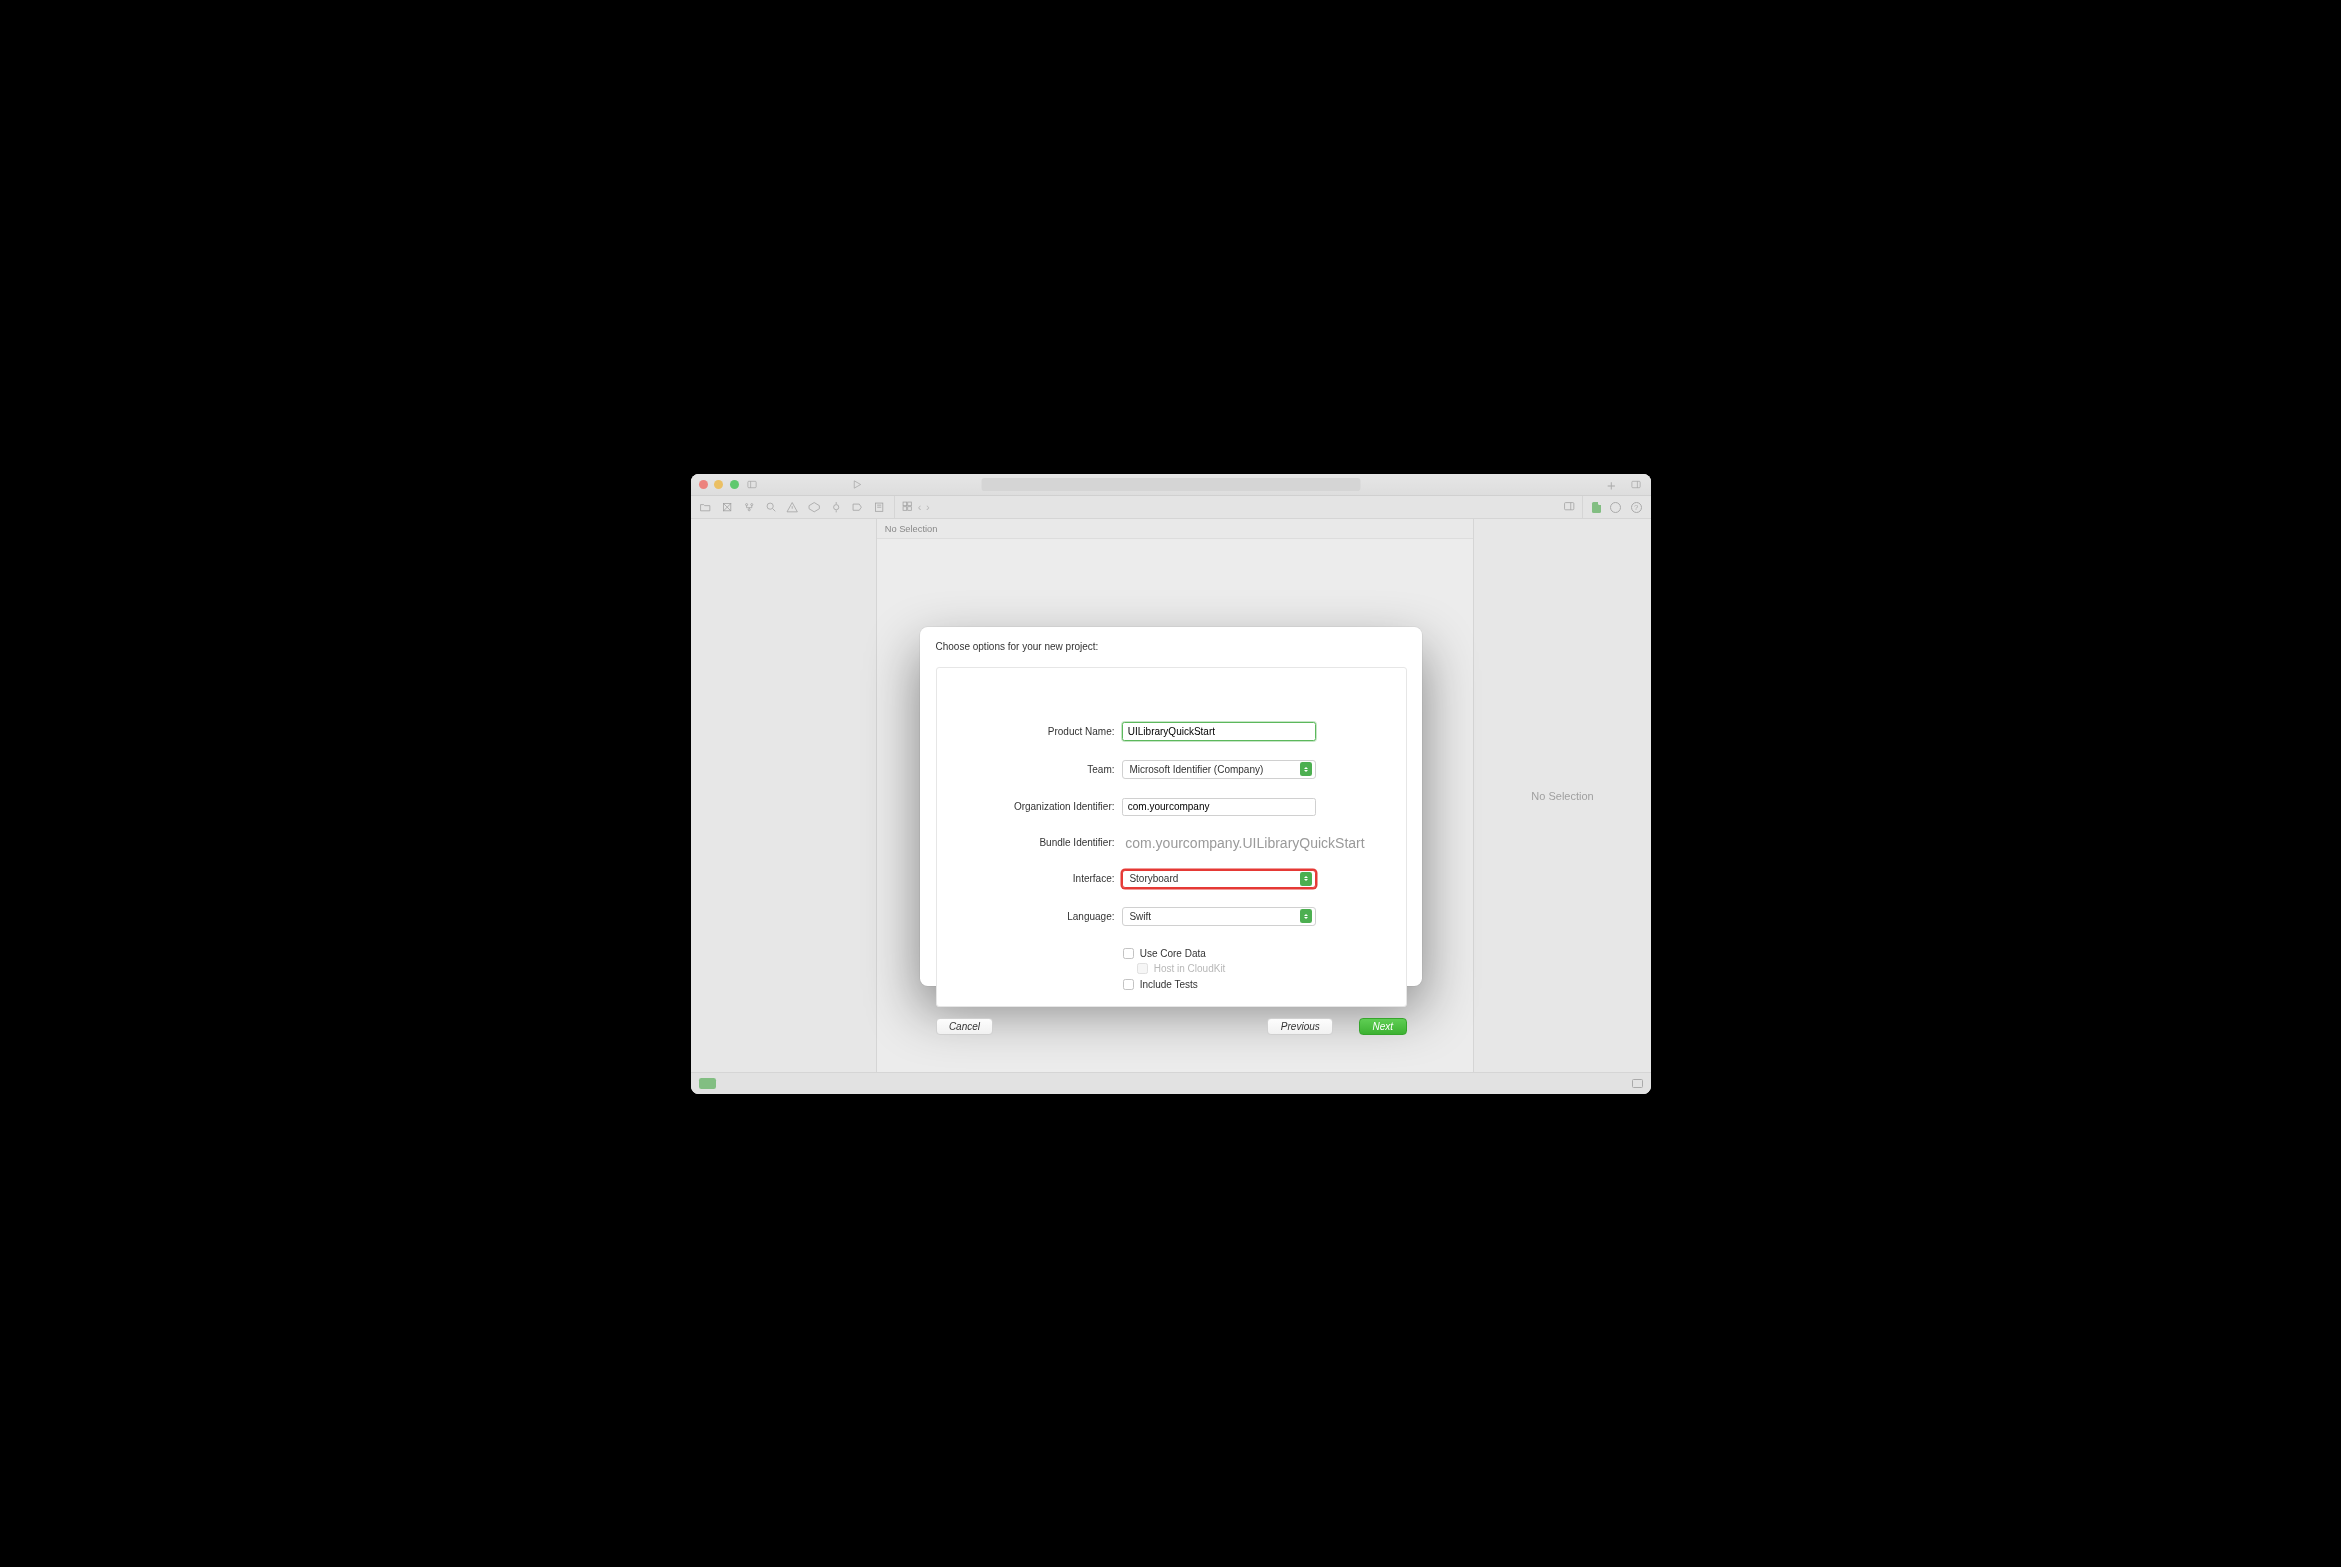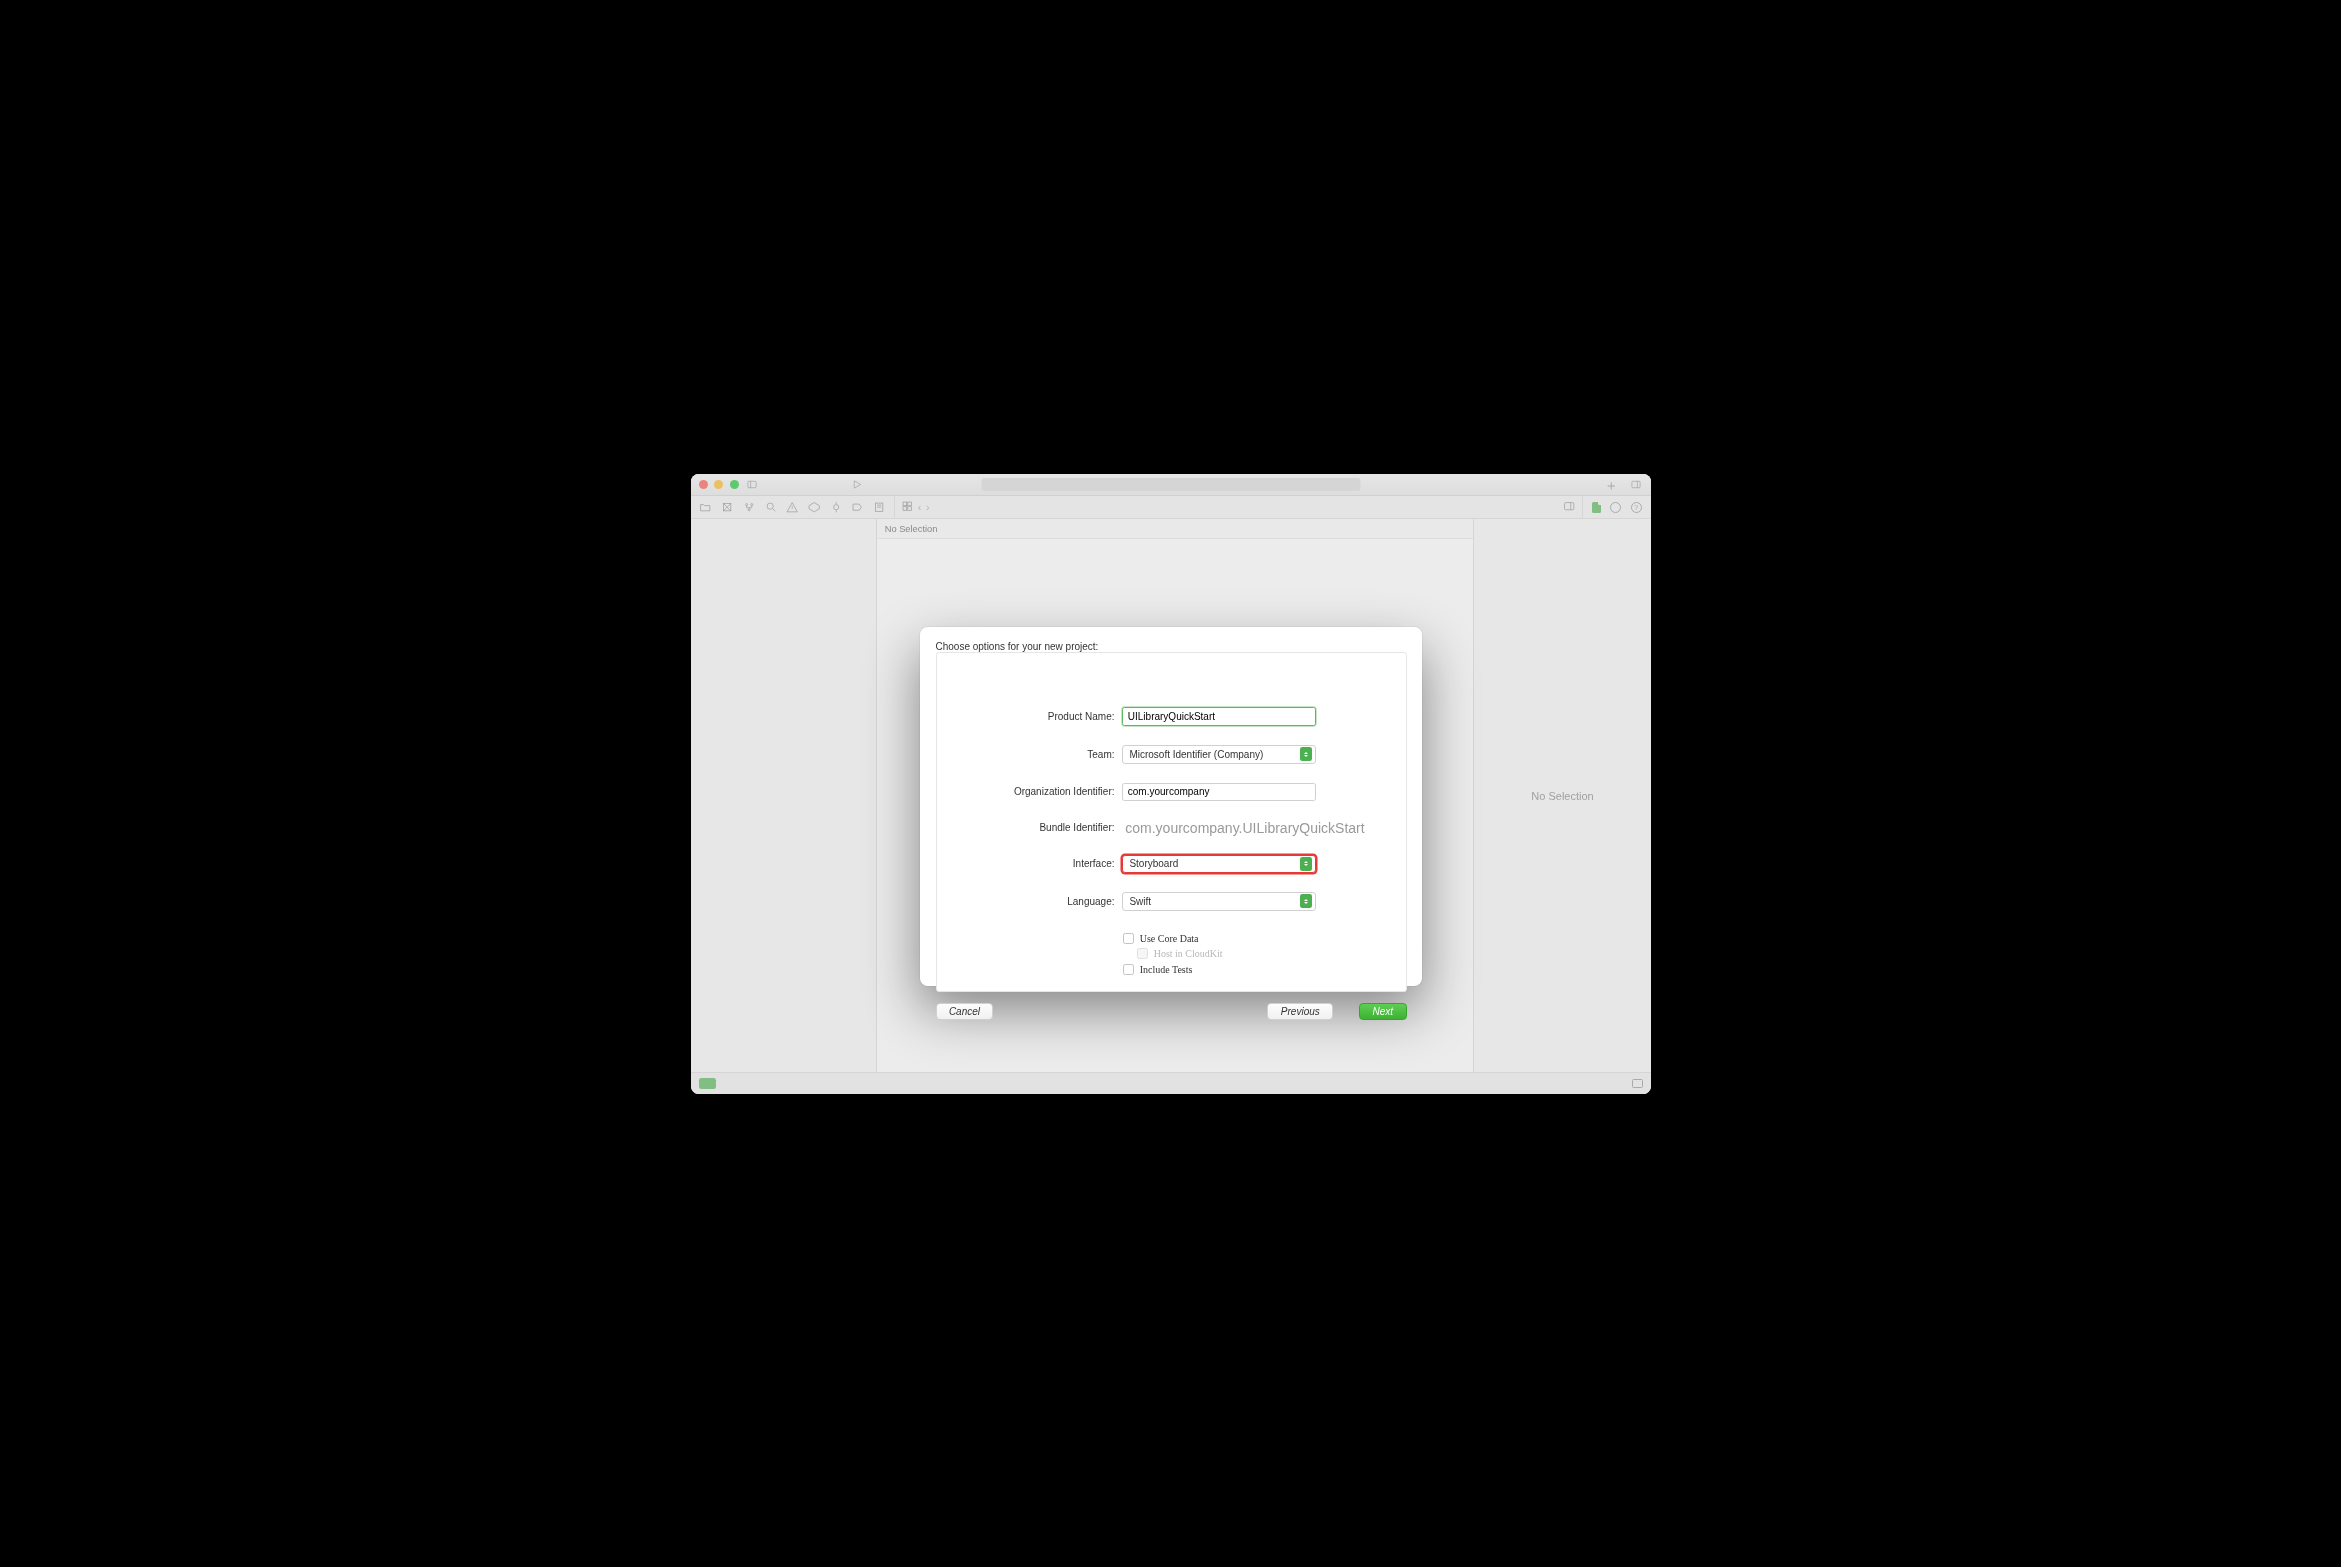--- a/index.html
+++ b/index.html
@@ -105,21 +105,21 @@
     transform: translateX(-50%);
     width: 502px;
     height: 359px;
     background: #fff;
     border-radius: 7.7px;
     box-shadow: 0 23px 54px rgba(0,0,0,.45), 0 0 0 0.8px rgba(0,0,0,.05);
     display: flex;
     flex-direction: column;
     padding: 14px 15.5px 12.4px;
   }
-  .sheet-title { font-size: 10px; color:#333; margin-bottom: 0;}
+  .sheet-title { font-size: 10px; color:#333; margin-bottom: 15px;}
   .sheet-body {
     flex:1;
     border:0.8px solid #e6e6e6;
     border-radius:3.1px;
     background:#fff;
     padding: 54px 23px 15.5px;
   }
   .form { display:flex; flex-direction:column; gap:19px; }
   .row { display:flex; align-items:center; gap:7.7px; }
   .lab { width: 155px; text-align:right; font-size:10px; color:#333;}
@@ -163,21 +163,21 @@
     content:''; width:0; height:0;
     border-left:2.3px solid transparent;
     border-right:2.3px solid transparent;
   }
   .stepper::before { border-bottom:2.3px solid #fff; }
   .stepper::after  { border-top:2.3px solid #fff; }
   .highlight-row .select {
     box-shadow: 0 0 0 1.5px #e53935;
     border-color: #e53935;
   }
-  .check-row { display:flex; align-items:center; gap:6.2px; font-size:10px; color:#333; padding-left:0px;font-family:Liberation Serif, serif;}
+  .check-row { display:flex; align-items:center; gap:6.2px; font-size:10px; color:#333; padding-left:0px;}
   .check-row.disabled { color:#b8b8b8; }
   .cbox {
     width:11px; height:11px; border:0.8px solid #c3c3c3; border-radius:2.3px; background:#fff;
   }
   .check-row.disabled .cbox { border-color:#e0e0e0; background:#f6f6f6;}
   .checks { margin-left: 163px; display:flex; flex-direction:column; gap:4.6px; margin-top:3.1px;}
 
   .sheet-buttons {
     display:flex; align-items:center; margin-top:11px; gap:26px;font-style:italic;
   }

